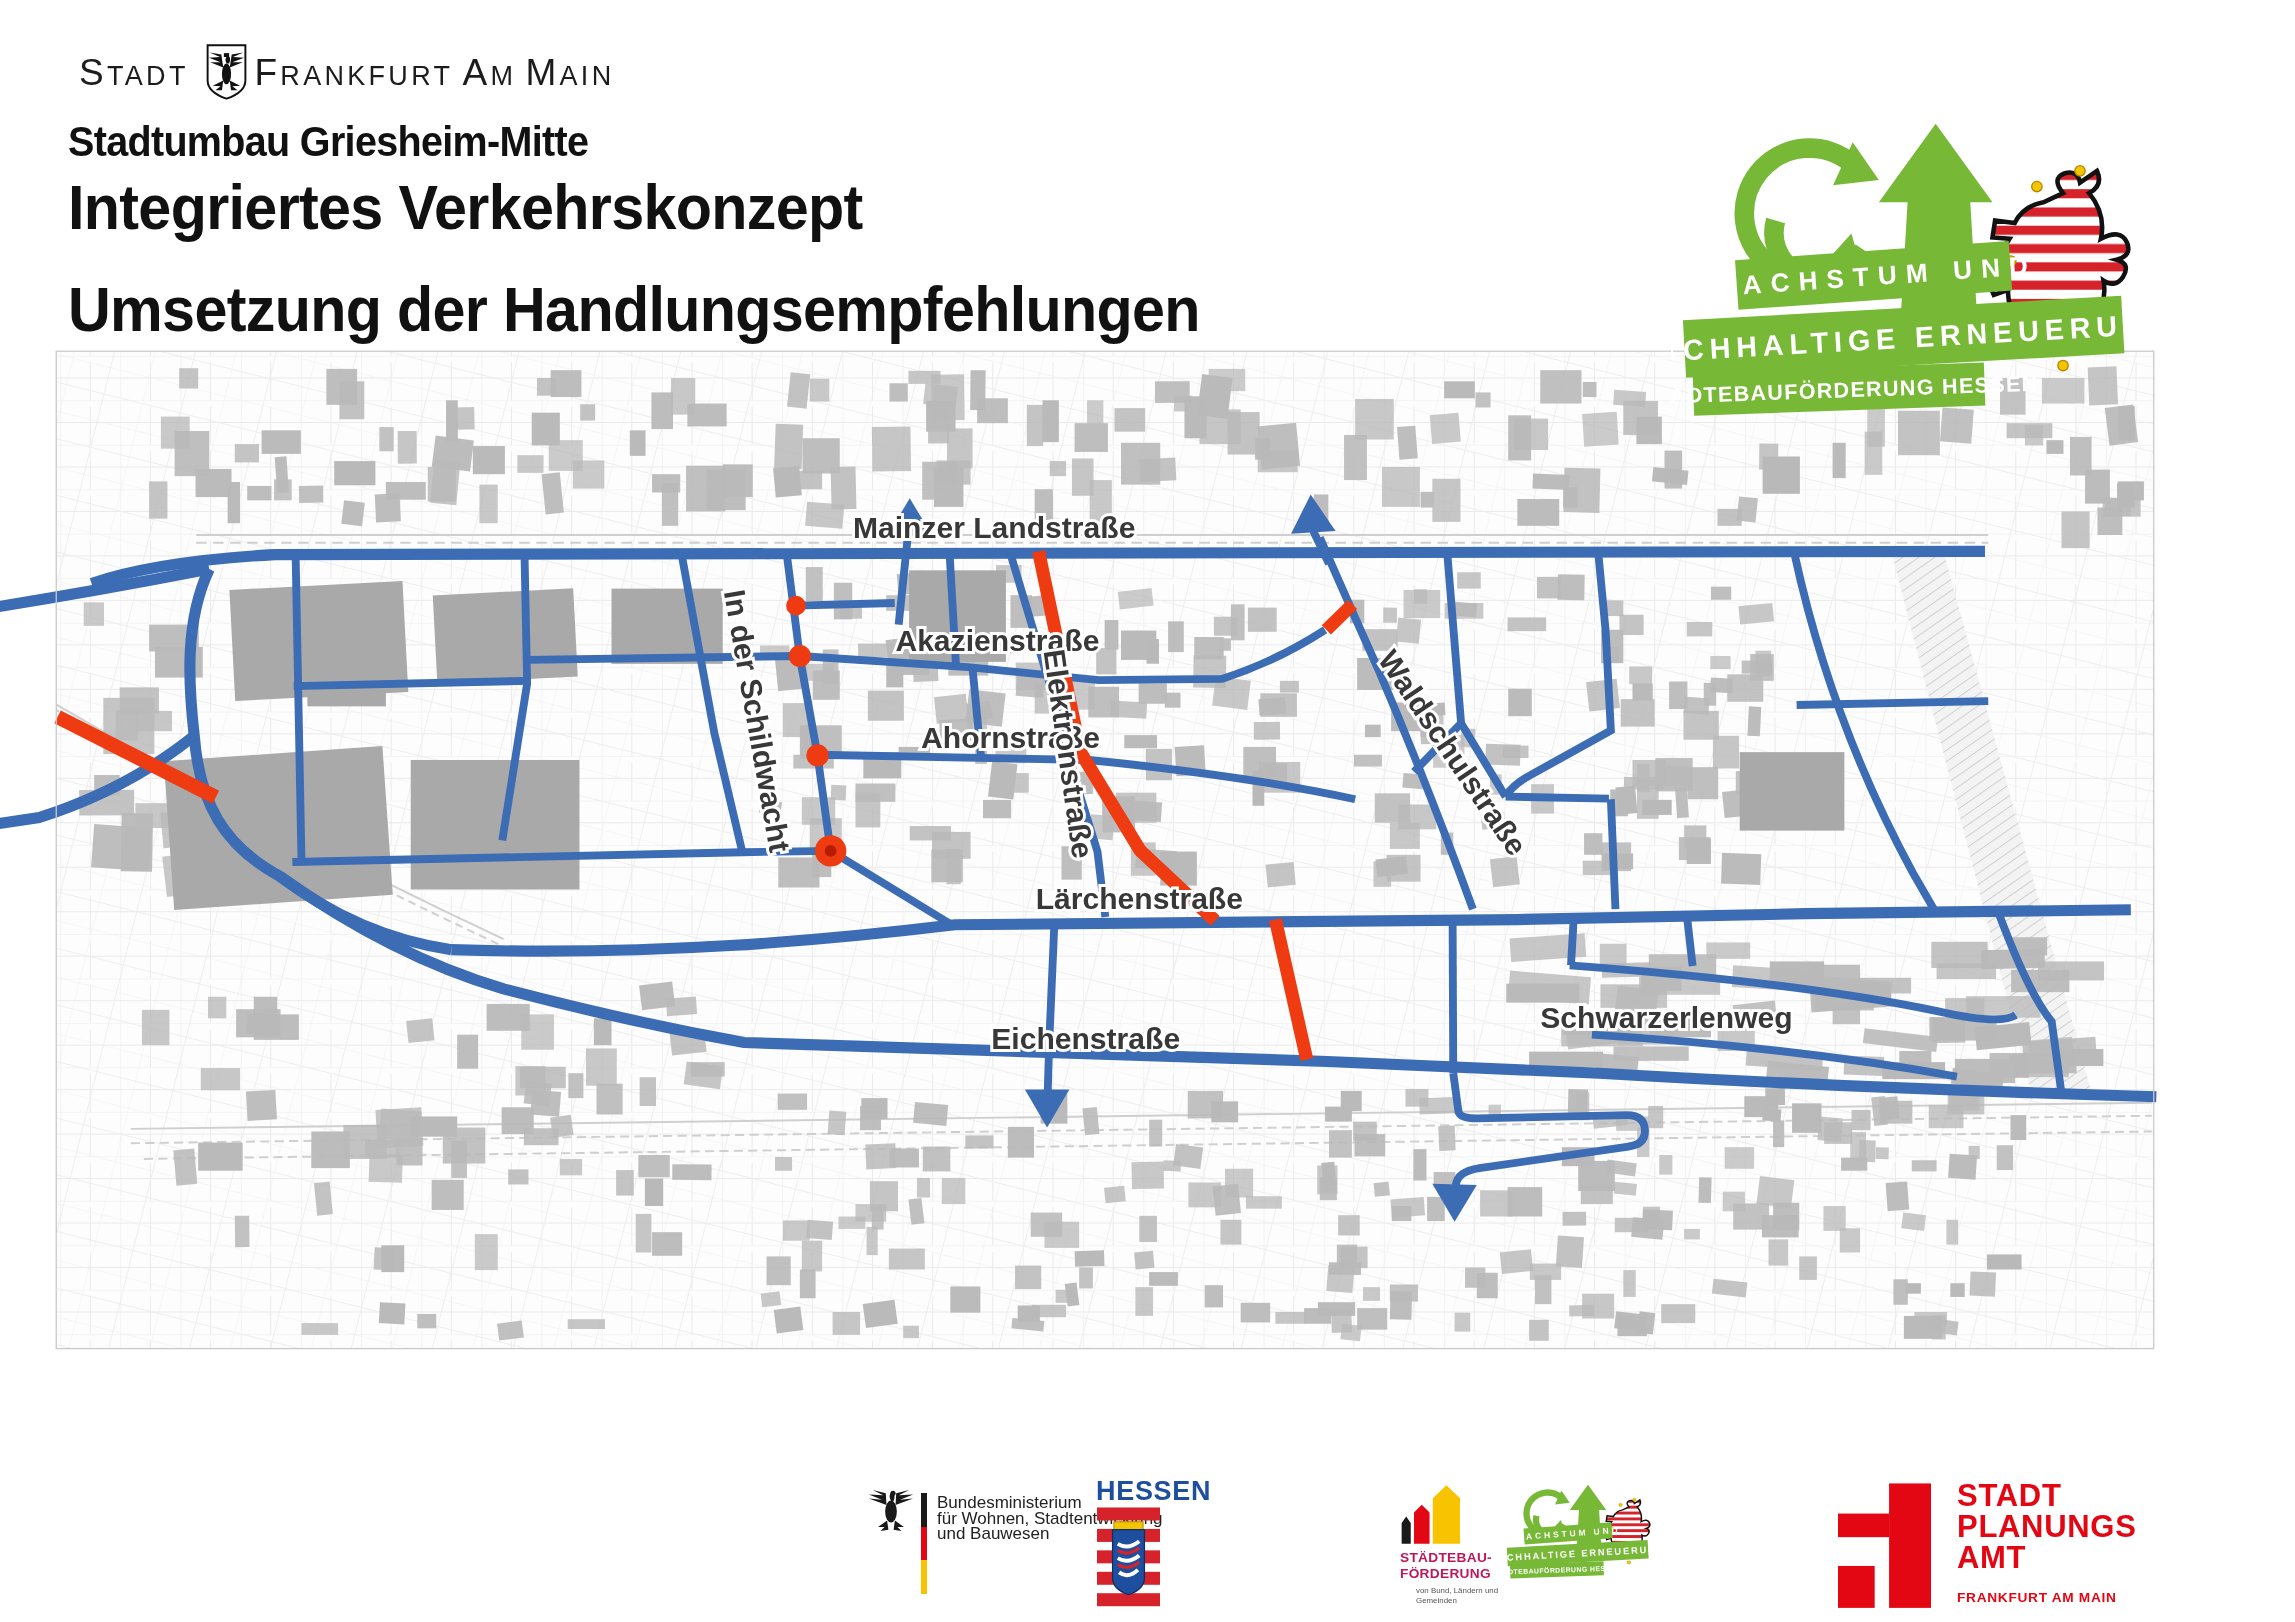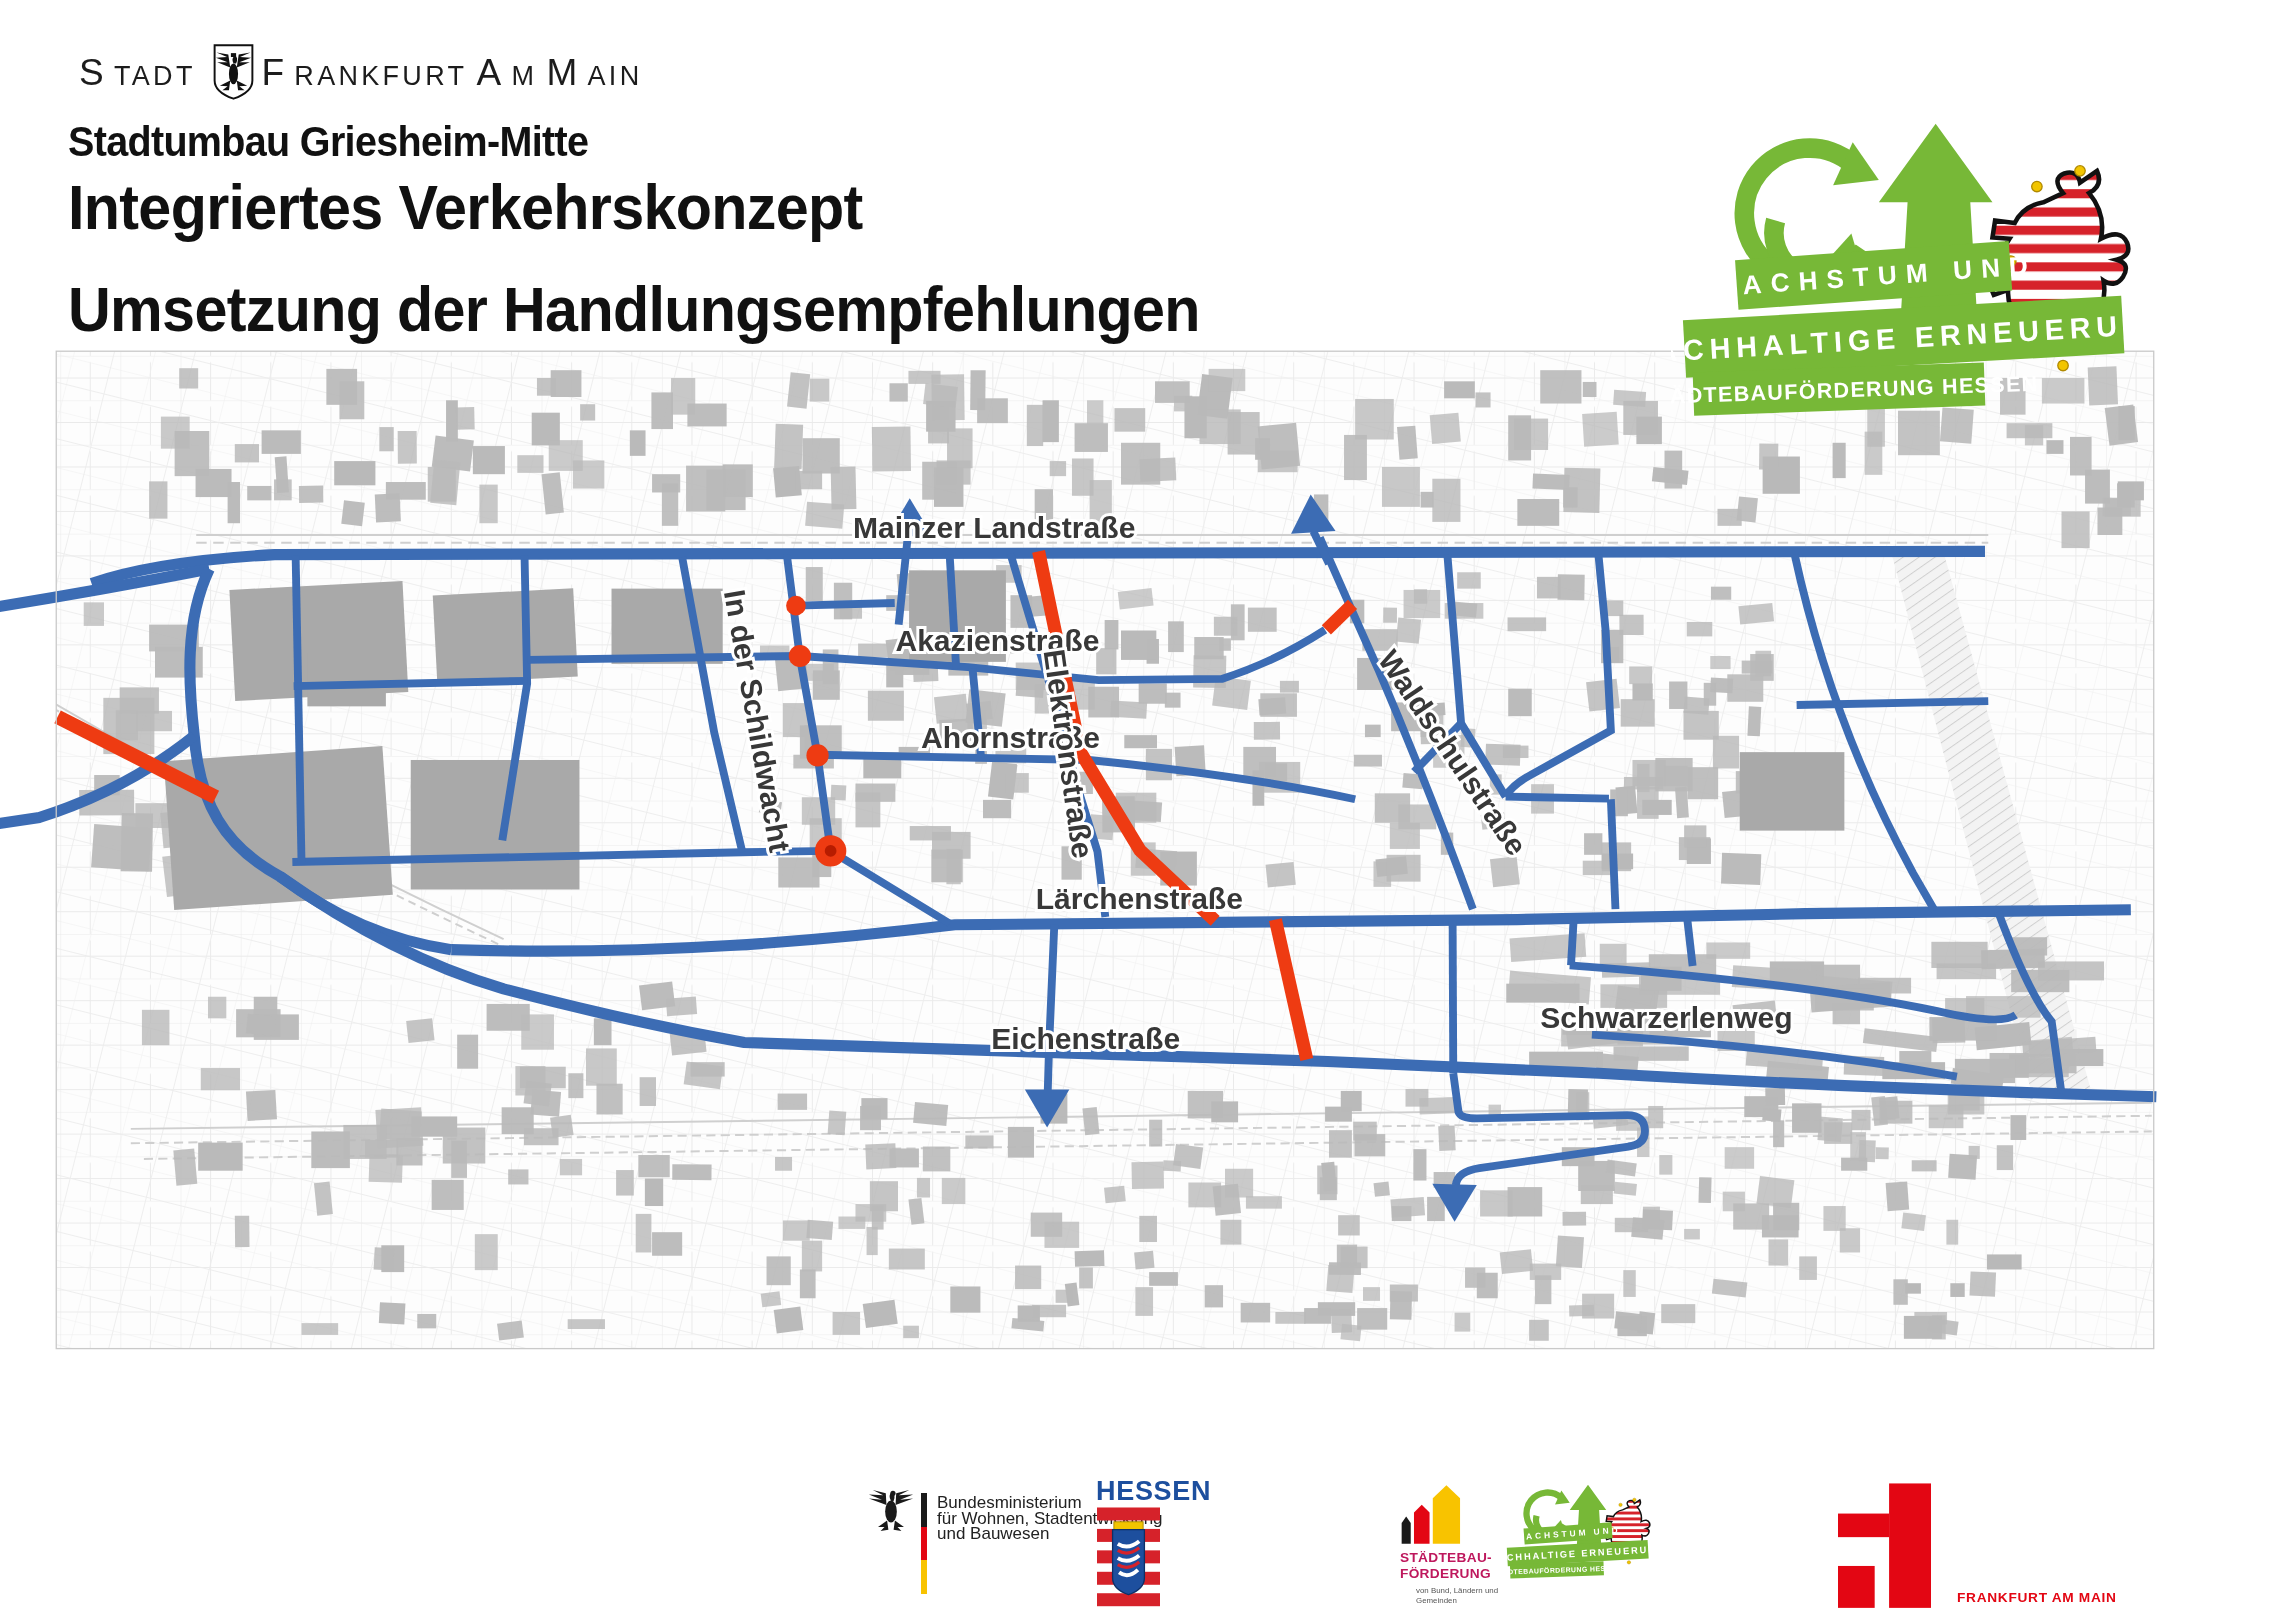--- a/index.html
+++ b/index.html
@@ -8,21 +8,21 @@
     --label-ink:#383838; --bund-red:#e30613; --bund-gold:#f8c300; --ink:#111;
   }
   html,body{margin:0;padding:0;background:#fff;}
   .page{position:relative;width:2295px;height:1622px;background:#fff;overflow:hidden;
         font-family:"Liberation Sans",sans-serif;color:#111;}
   .abs{position:absolute;}
   
   .ffm-wordmark{left:79px;top:44px;display:flex;align-items:center;gap:5.2px;color:#1c1c1c;}
   .ffm-word{display:flex;align-items:baseline;letter-spacing:3.3px;font-weight:400;}
   .ffm-word .cap{font-size:37px;line-height:1;}
-  .ffm-word .rest{font-size:27px;line-height:1;margin-left:7px;}
+  .ffm-word .rest{font-size:27px;line-height:1;}
   .h-line{left:68px;white-space:nowrap;font-weight:bold;transform:scaleX(.94);transform-origin:left top;letter-spacing:-0.7px;}
   .h1{top:118px;font-size:42px;}
   .h2{top:171px;font-size:63px;}
   .h3{top:273px;font-size:63px;}
   
   .map-svg{left:0;top:0;}
   .street-label{font-family:"Liberation Sans",sans-serif;font-weight:bold;font-size:46px;
     fill:var(--label-ink);stroke:#ffffff;stroke-width:9px;paint-order:stroke;letter-spacing:0px;}
   .road{stroke:var(--road-blue);fill:none;}
   .redline{stroke:var(--accent-red);fill:none;}
@@ -940,16 +940,21 @@
     <use href="#prog-logo"></use>
   </svg>
 
   <svg class="abs" style="left:1838px;top:1482px;" width="93" height="126" viewBox="0 0 142 192">
     <g fill="var(--spa-red)">
       <rect x="78" y="2" width="64" height="190"></rect>
       <rect x="0" y="48" width="78" height="36"></rect>
       <rect x="0" y="128" width="56" height="64"></rect>
     </g>
   </svg>
+  <div class="abs spa-text">
+    <div>STADT</div>
+    <div>PLANUNGS</div>
+    <div>AMT</div>
+  </div>
   <div class="abs spa-sub">FRANKFURT AM MAIN</div>
 
 </div>
 
 
 </body></html>

